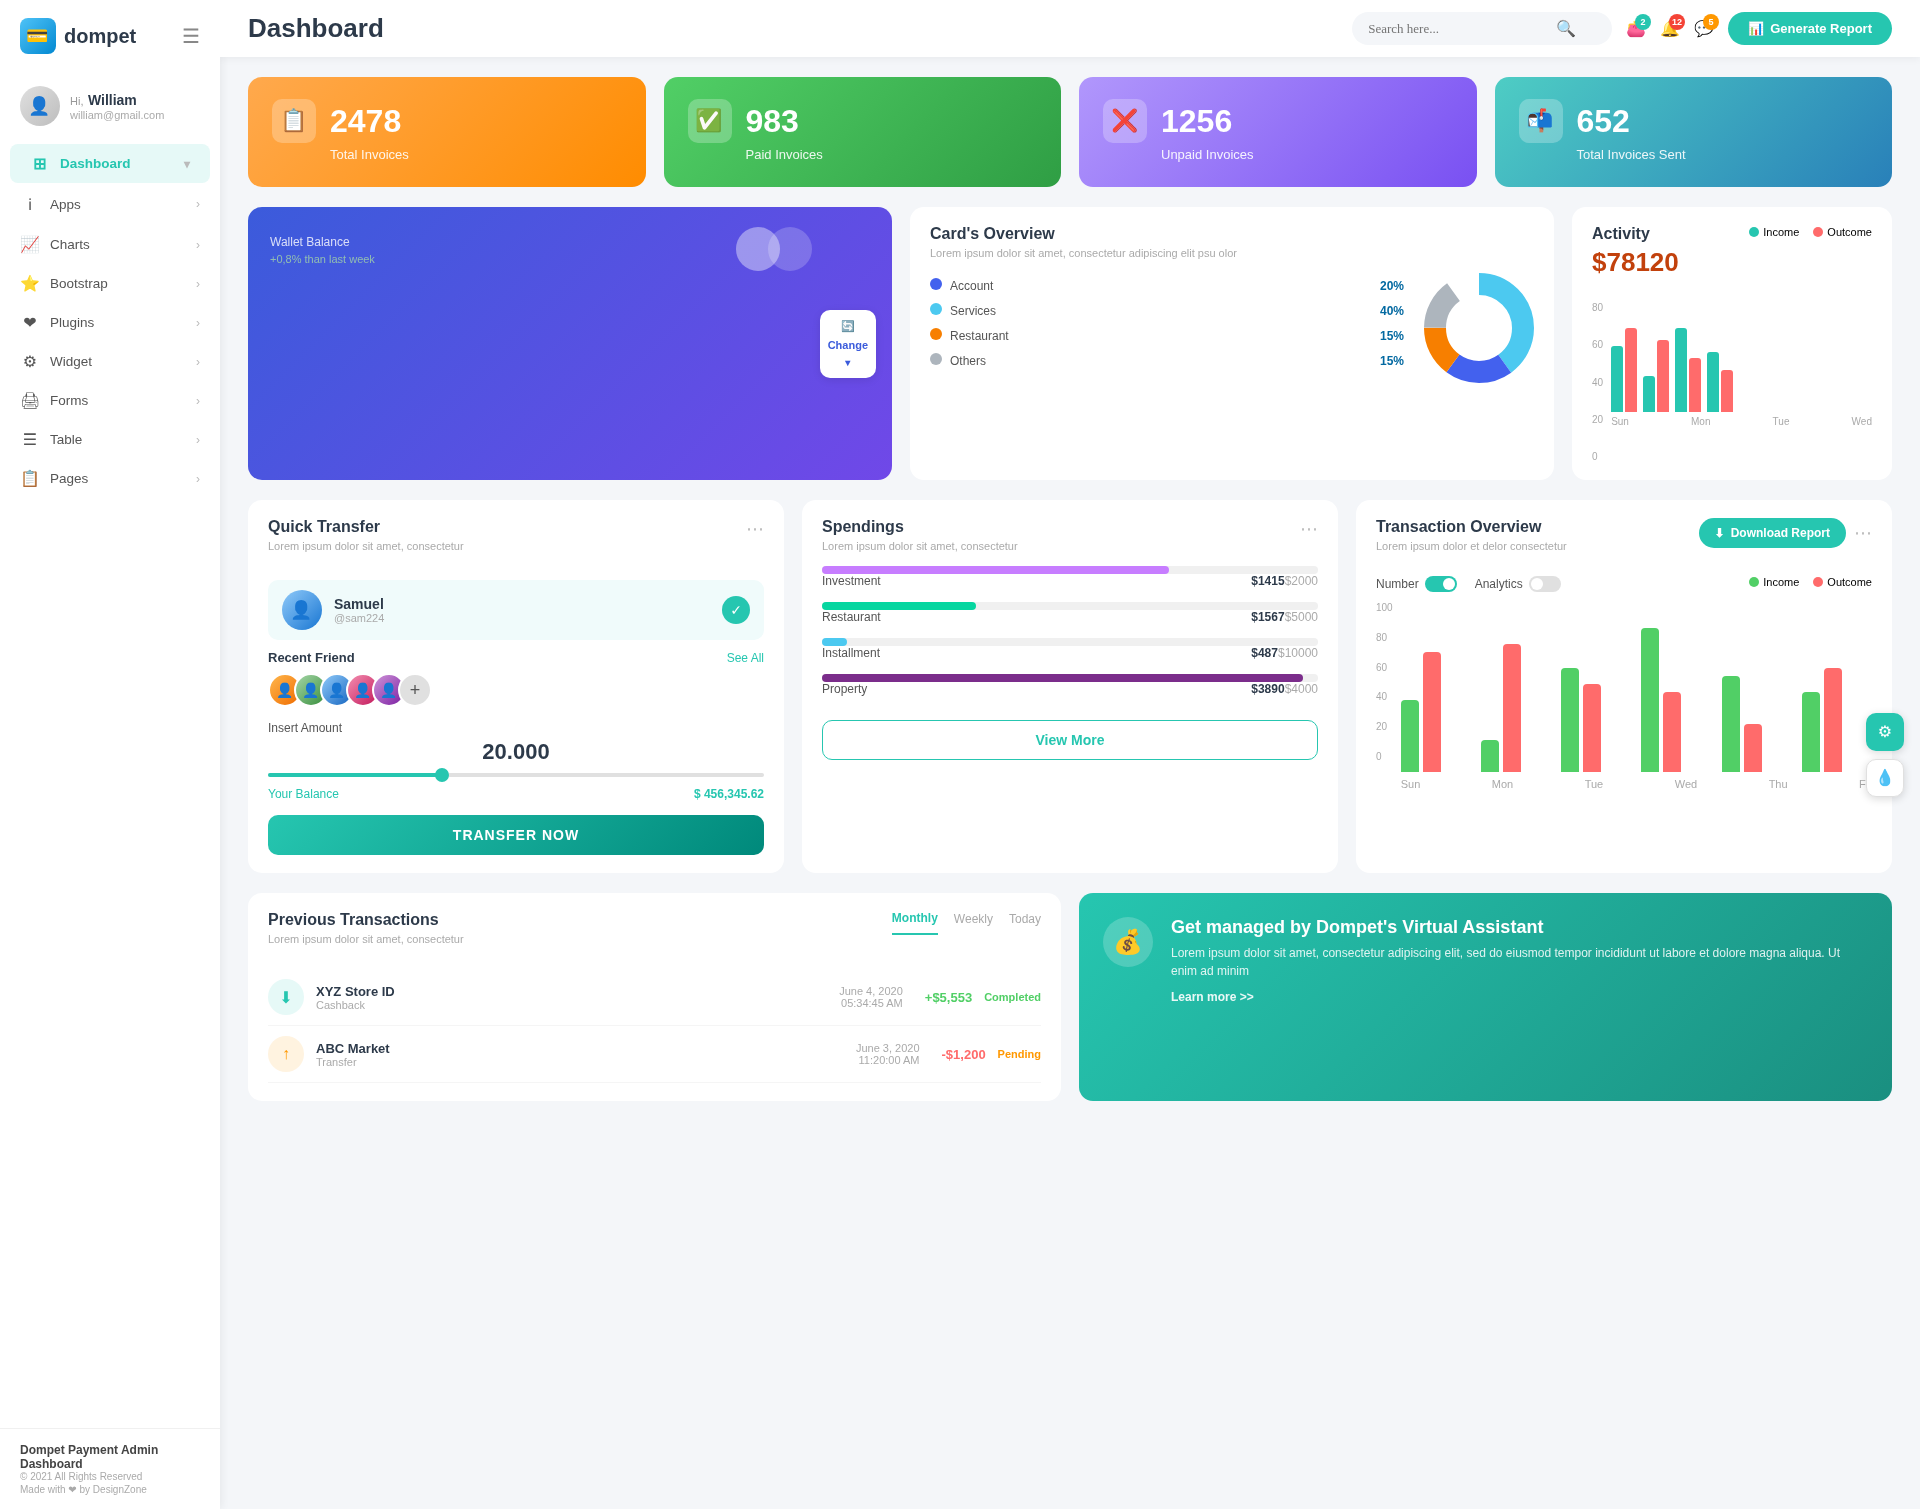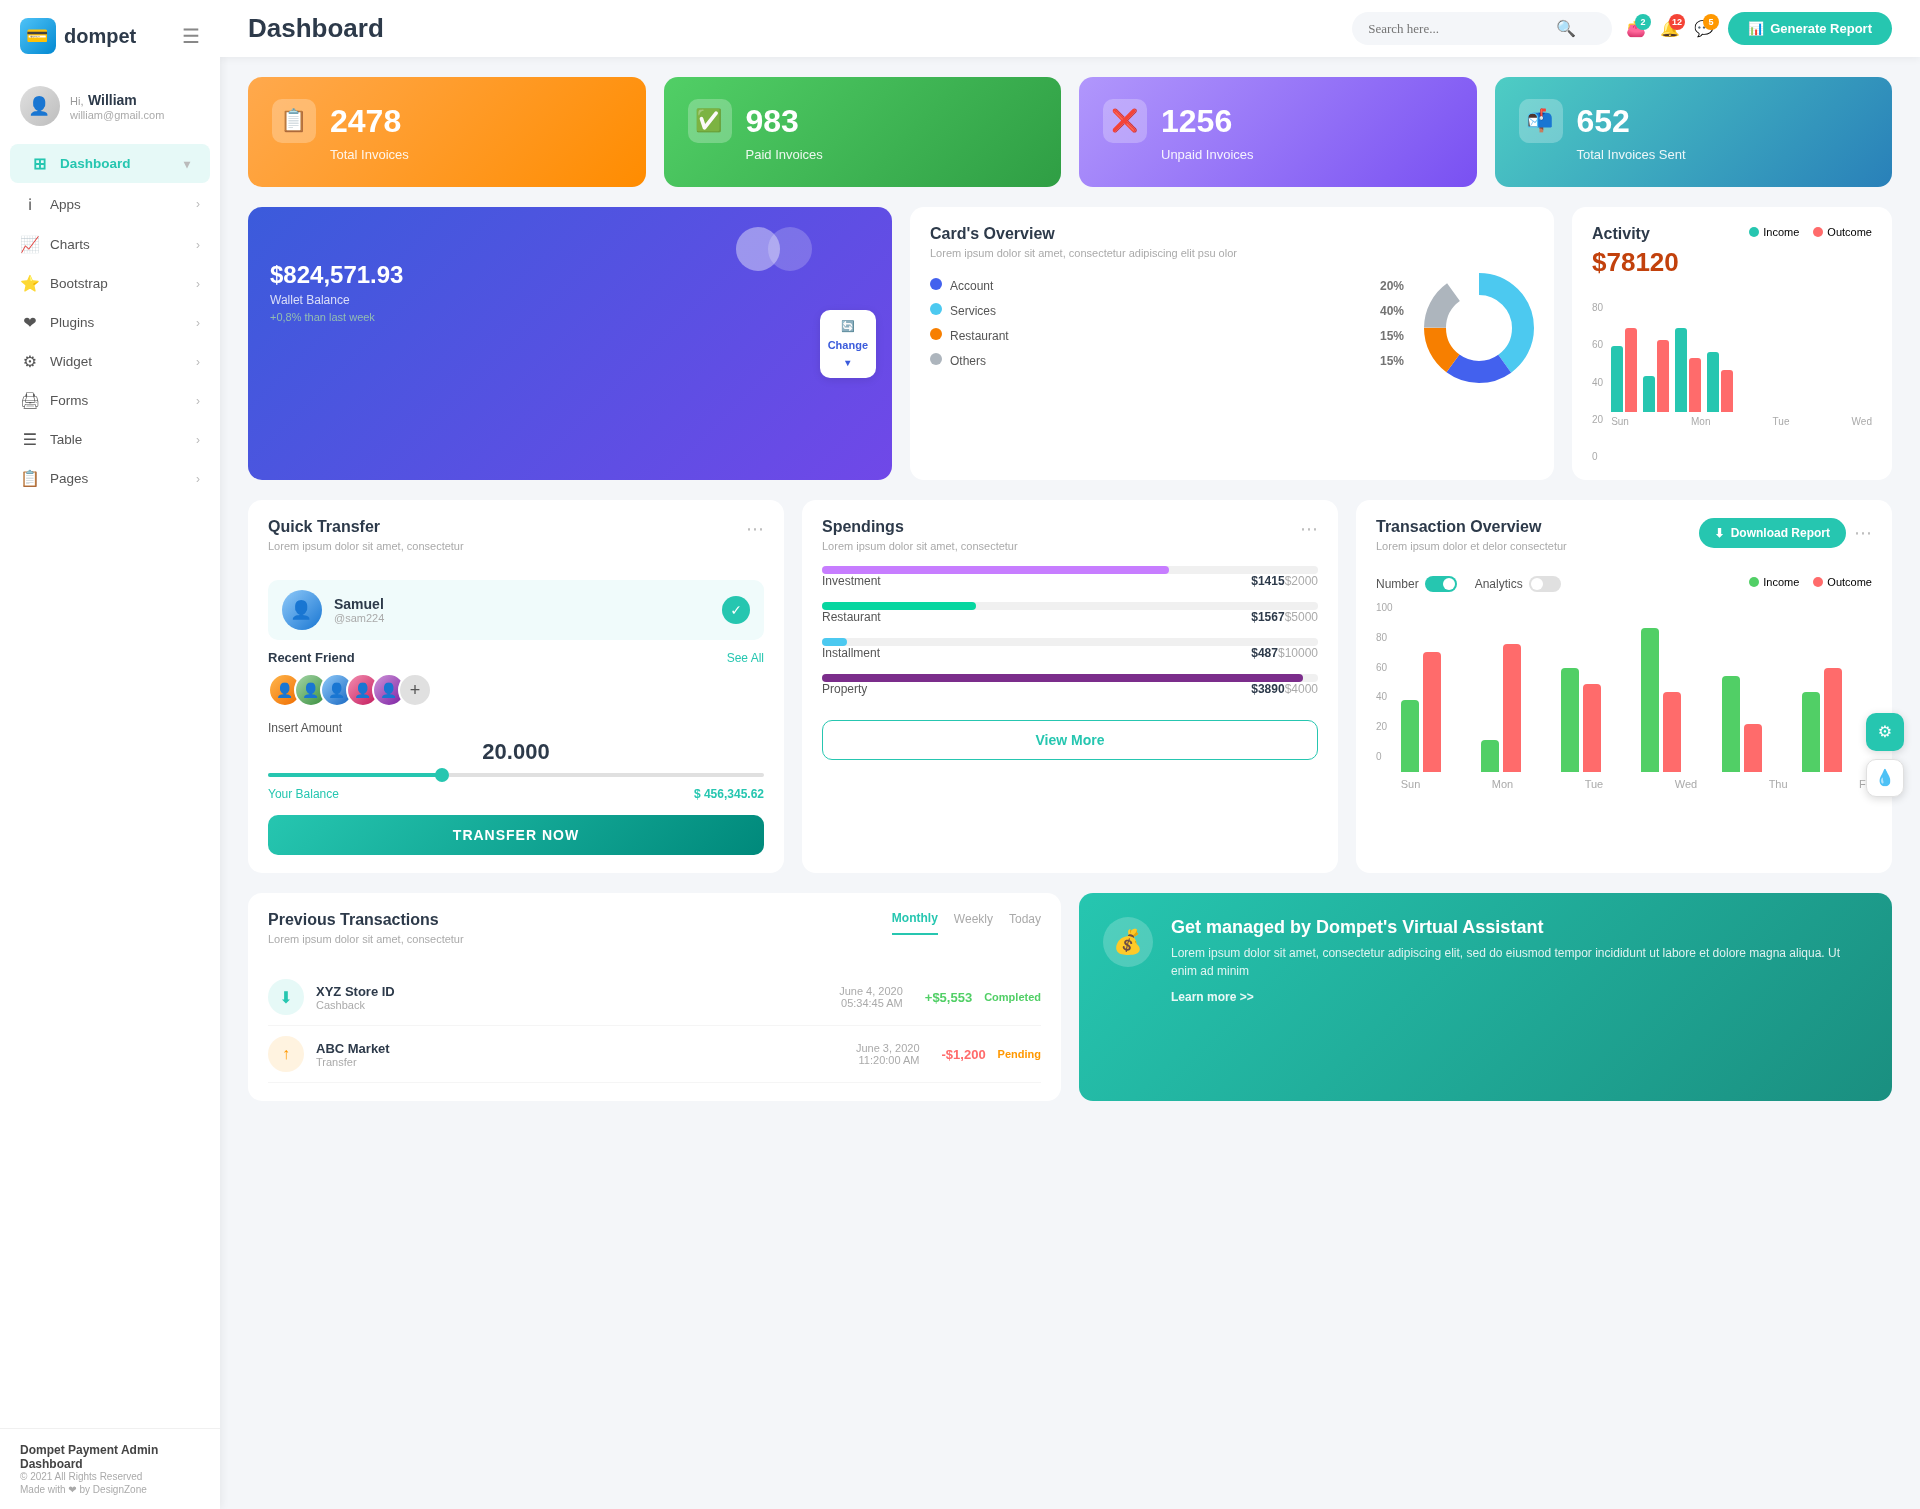--- a/index.html
+++ b/index.html
@@ -69,21 +69,21 @@
     .card-trend { font-size: 11px; opacity: 0.8; margin-top: 4px; color: #a5d6a7; }
 
     
     .card-right { background: #fff; border-radius: 14px; padding: 18px 20px; }
     .section-title { font-size: 16px; font-weight: 700; color: #2d3a4a; margin-bottom: 4px; }
     .section-sub { font-size: 11px; color: #aaa; margin-bottom: 14px; }
     .donut-area { display: flex; align-items: center; gap: 20px; }
     .legend-list { flex: 1; }
     .legend-item { display: flex; align-items: center; justify-content: space-between; margin-bottom: 10px; font-size: 12px; color: #555; }
     .legend-dot { width: 12px; height: 12px; border-radius: 50%; display: inline-block; margin-right: 8px; }
-    .legend-pct { font-weight: 600; color: #737373; }
+    .legend-pct { font-weight: 600; color: #0369a1; }
 
     
     .activity-card { background: #fff; border-radius: 14px; padding: 18px 20px; }
     .activity-amount { font-size: 26px; font-weight: 700; color: #c2410c; margin-bottom: 24px; }
     .bar-chart { display: flex; align-items: flex-end; gap: 6px; height: 100px; margin-top: 10px; }
     .bar-group { display: flex; gap: 2px; align-items: flex-end; }
     .bar { border-radius: 3px 3px 0 0; width: 12px; }
     .bar.income { background: #26c6b0; }
     .bar.outcome { background: #ff6b6b; }
     .bar-labels { display: flex; gap: 10px; justify-content: space-between; font-size: 10px; color: #aaa; margin-top: 4px; }
@@ -318,21 +318,20 @@
       <div class="card-visual" style="border-radius:14px;">
         <div class="card-circles">
           <span class="circle1"></span>
           <span class="circle2"></span>
         </div>
         <div class="card-change-btn">
           <span>🔄</span>
           <span>Change</span>
           <span style="font-size:10px;">▾</span>
         </div>
-        <div class="card-balance">$824,571.93</div>
         <div class="card-bal-label">Wallet Balance</div>
         <div class="card-trend">+0,8% than last week</div>
       </div>
 
       <div class="card-right">
         <div class="section-title">Card's Overview</div>
         <div class="section-sub">Lorem ipsum dolor sit amet, consectetur adipiscing elit psu olor</div>
         <div class="donut-area">
           <div class="legend-list">
             <div class="legend-item">

